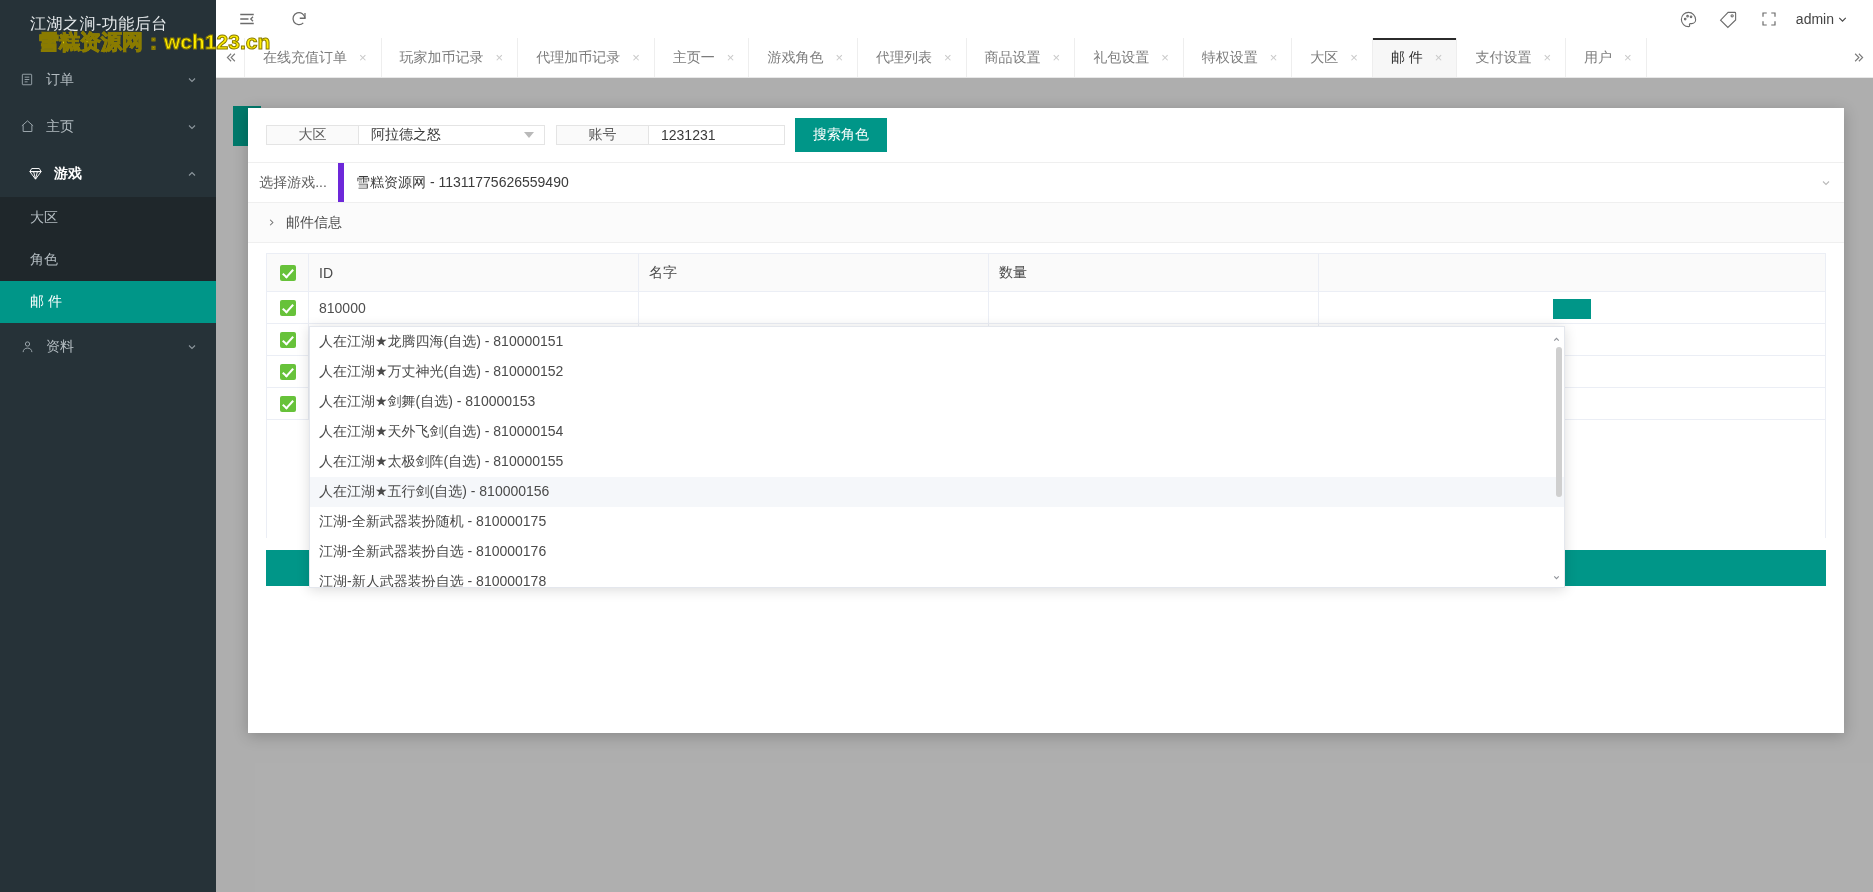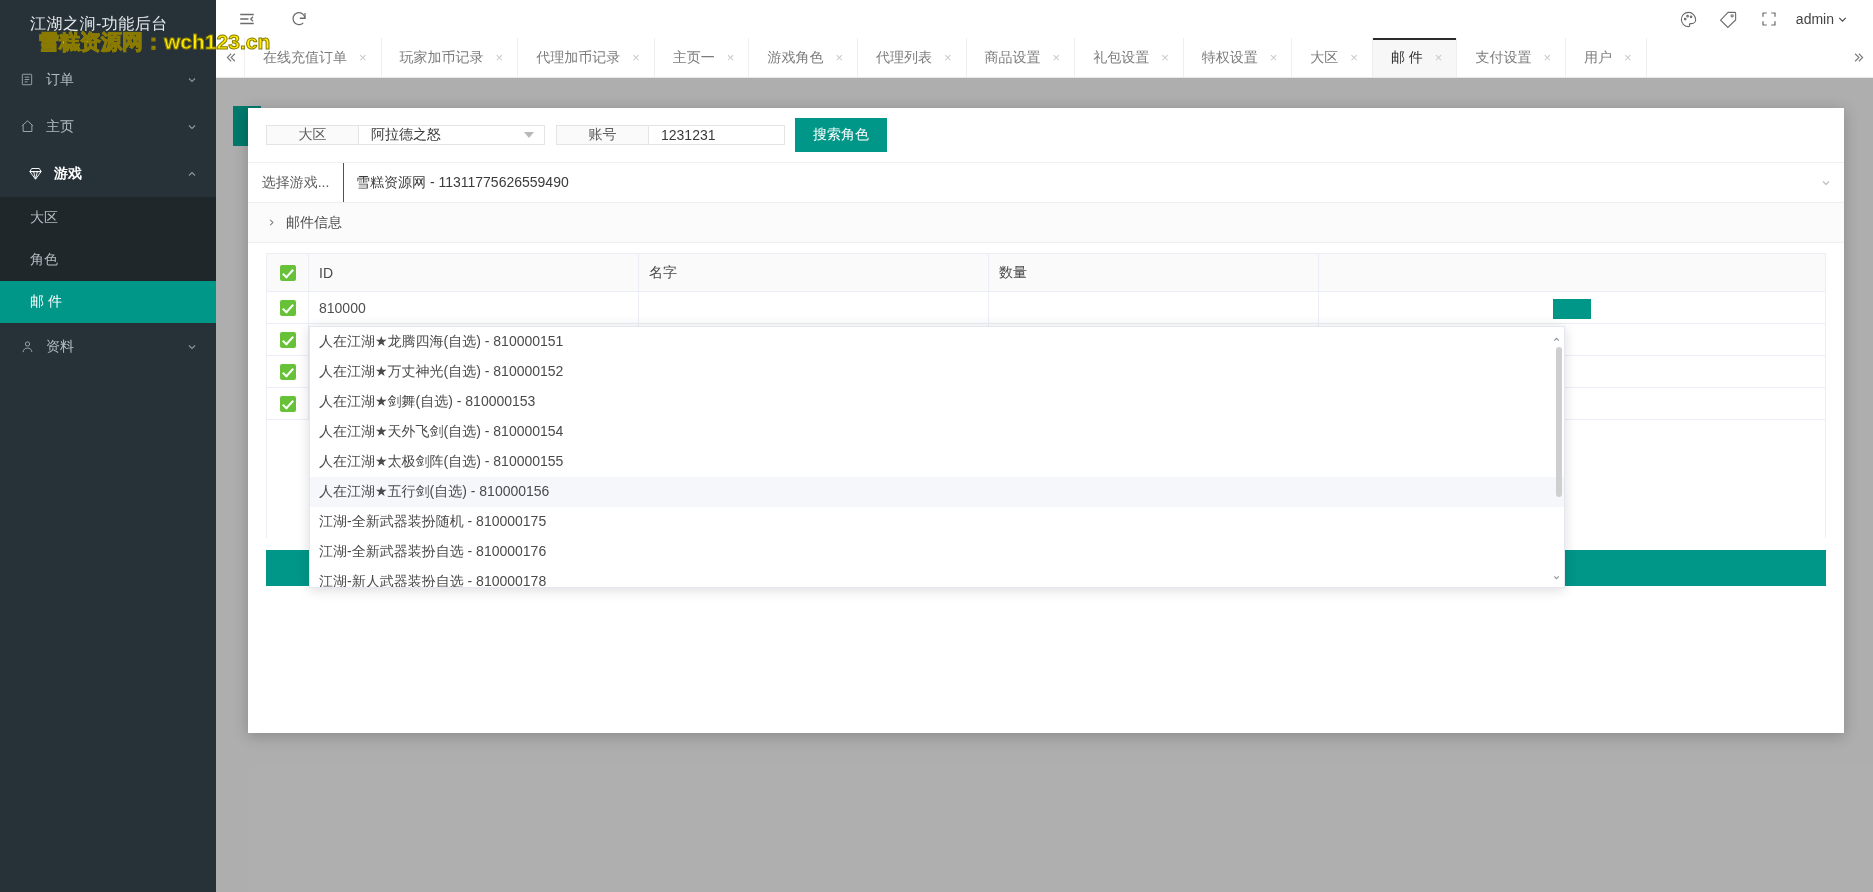--- a/index.html
+++ b/index.html
@@ -627,21 +627,21 @@
             <div class="field-ctl" style="width:135px;" placeholder="请输入账号">
               <span>1231231</span>
             </div>
           </div>
           <button class="search-btn">搜索角色</button>
         </div>
       </div>
 
       <div class="form-row" style="min-height:40px;">
         <div style="display:flex;align-items:stretch;width:100%;">
-          <div class="field-label" style="border-right:1px solid #6d28d9;width:96px;flex:0 0 96px;background:#fff;">选择游戏...</div>
+          <div class="field-label" style="border-right:6px solid #6d28d9;width:96px;flex:0 0 96px;background:#fff;">选择游戏...</div>
           <div class="field-ctl" style="flex:1 1 auto;">
             <span>雪糕资源网 - 11311775626559490</span>
             <span class="bf-caret">
               <svg width="12" height="12" viewBox="0 0 24 24" fill="none" stroke="currentColor" stroke-width="2.2">
                   <path d="M6 9l6 6 6-6"></path>
                 </svg>
             </span>
           </div>
         </div>
       </div>

